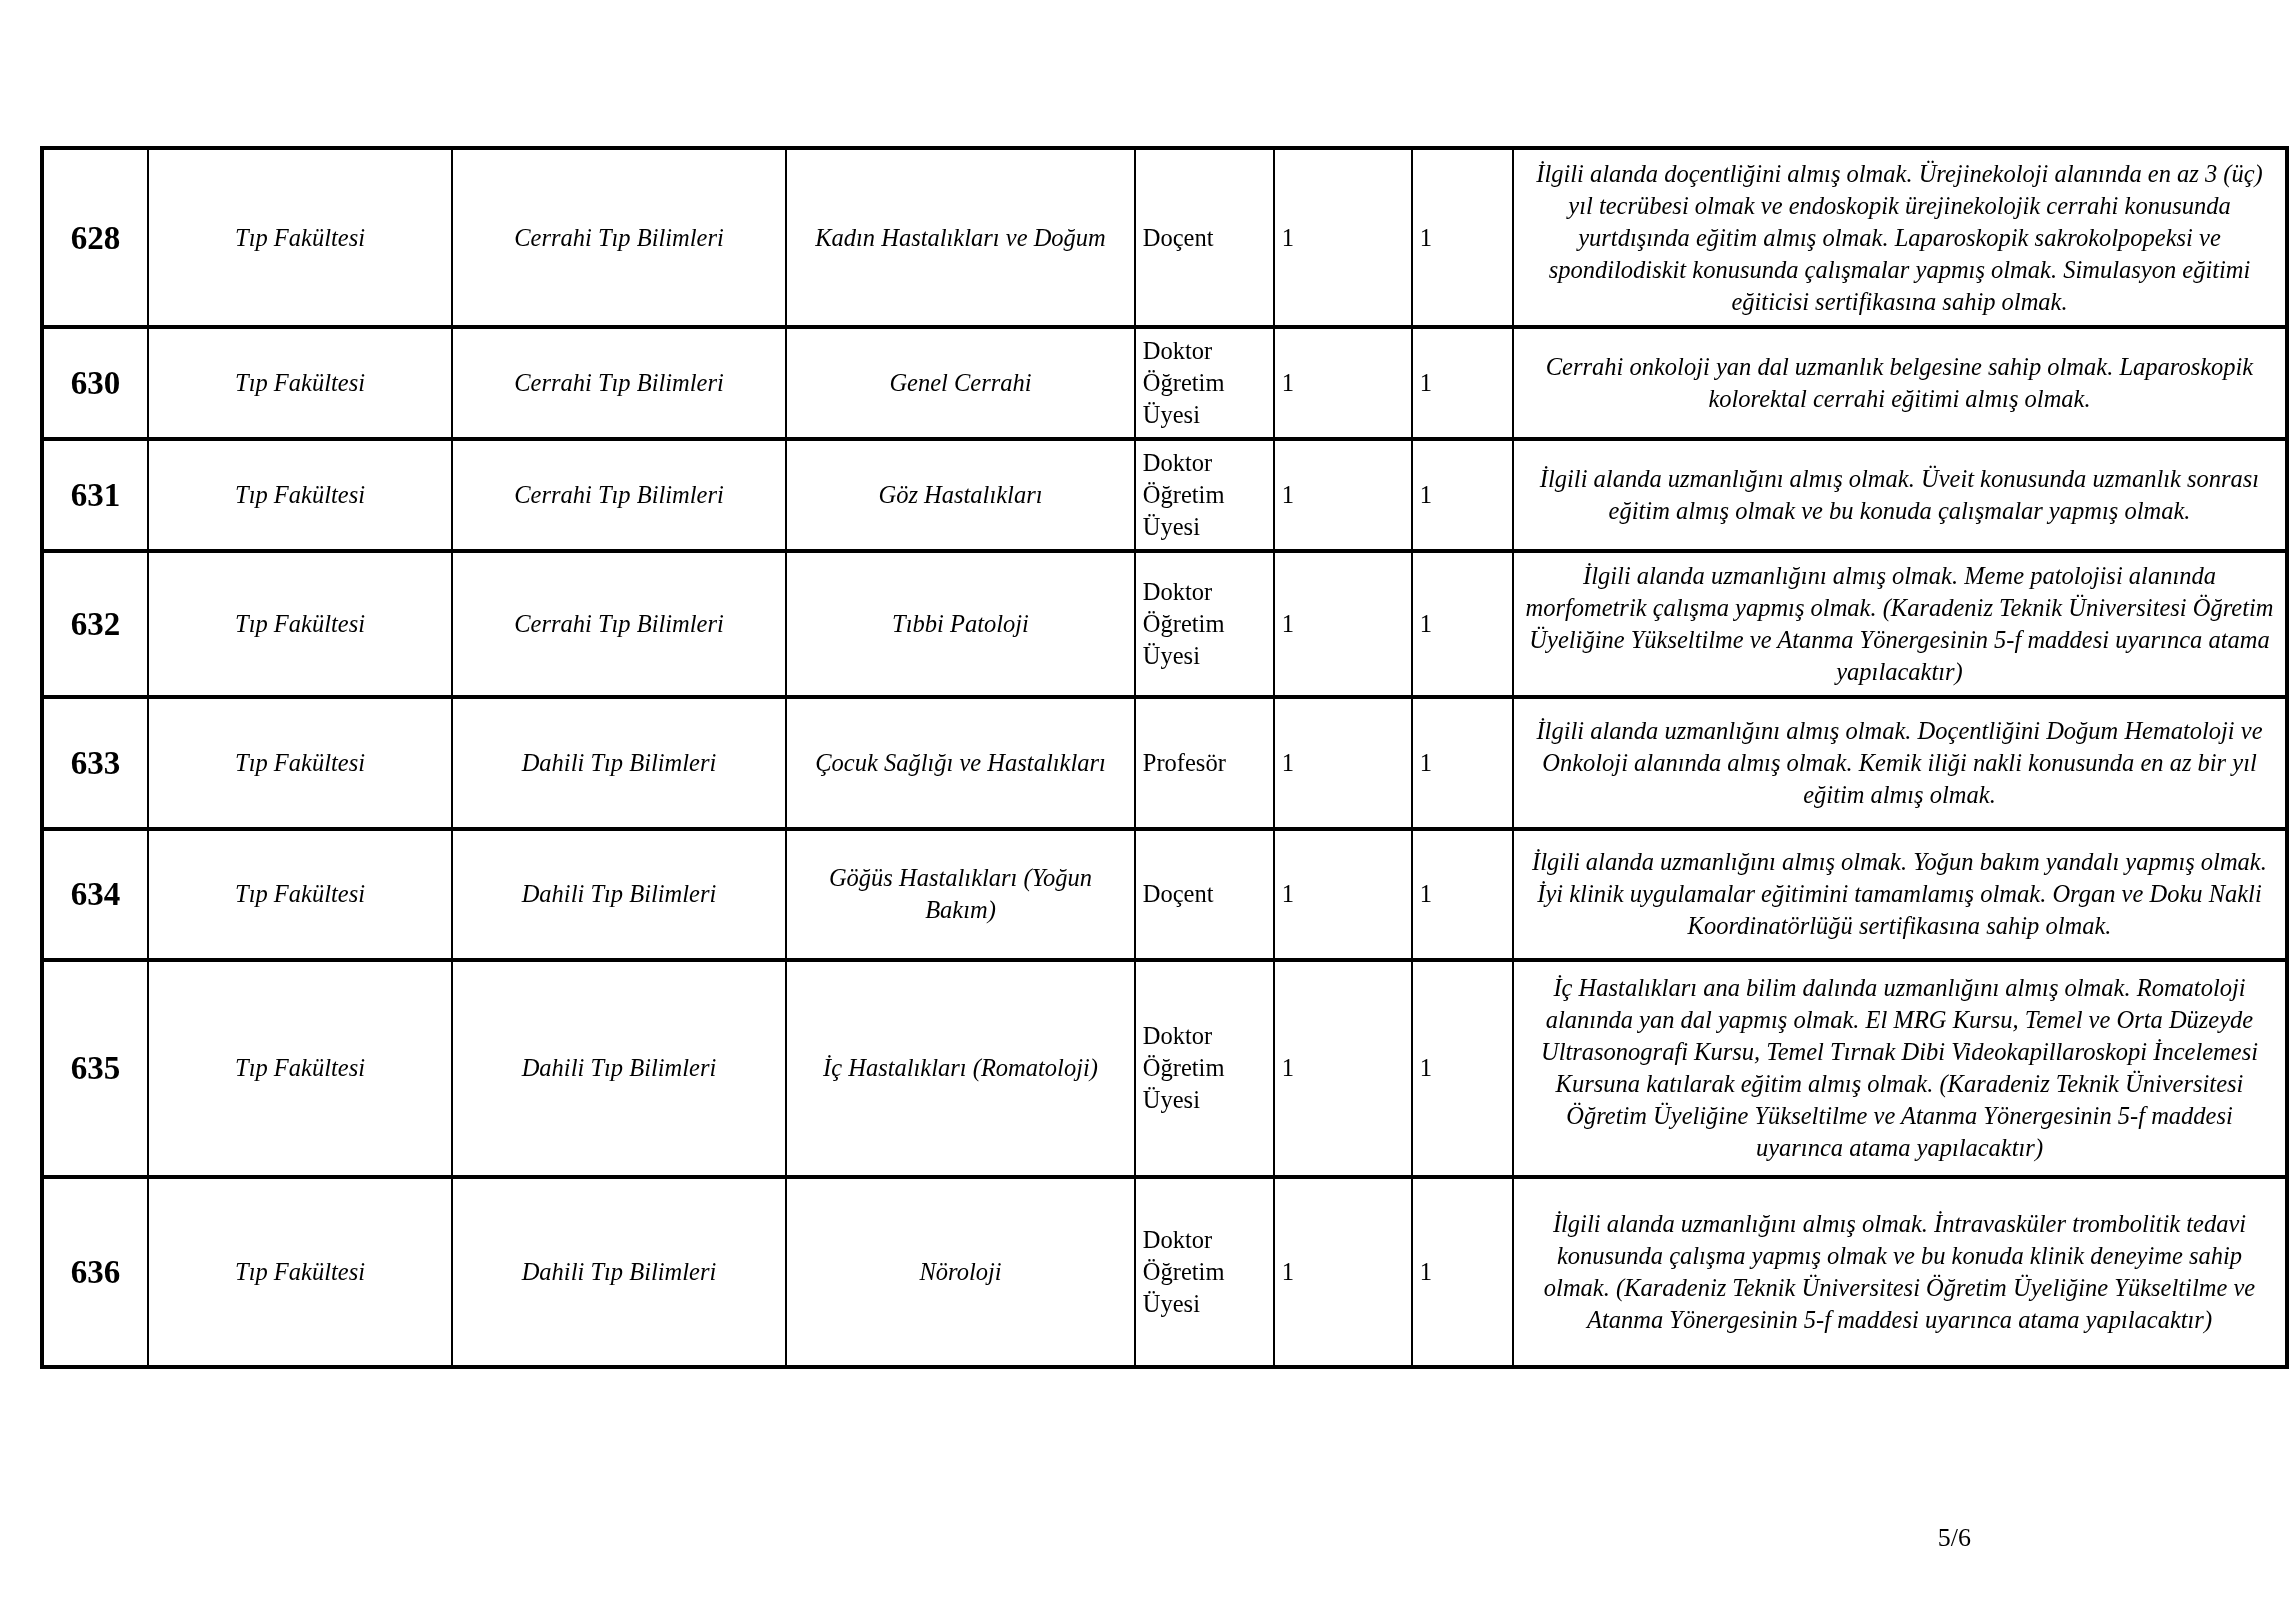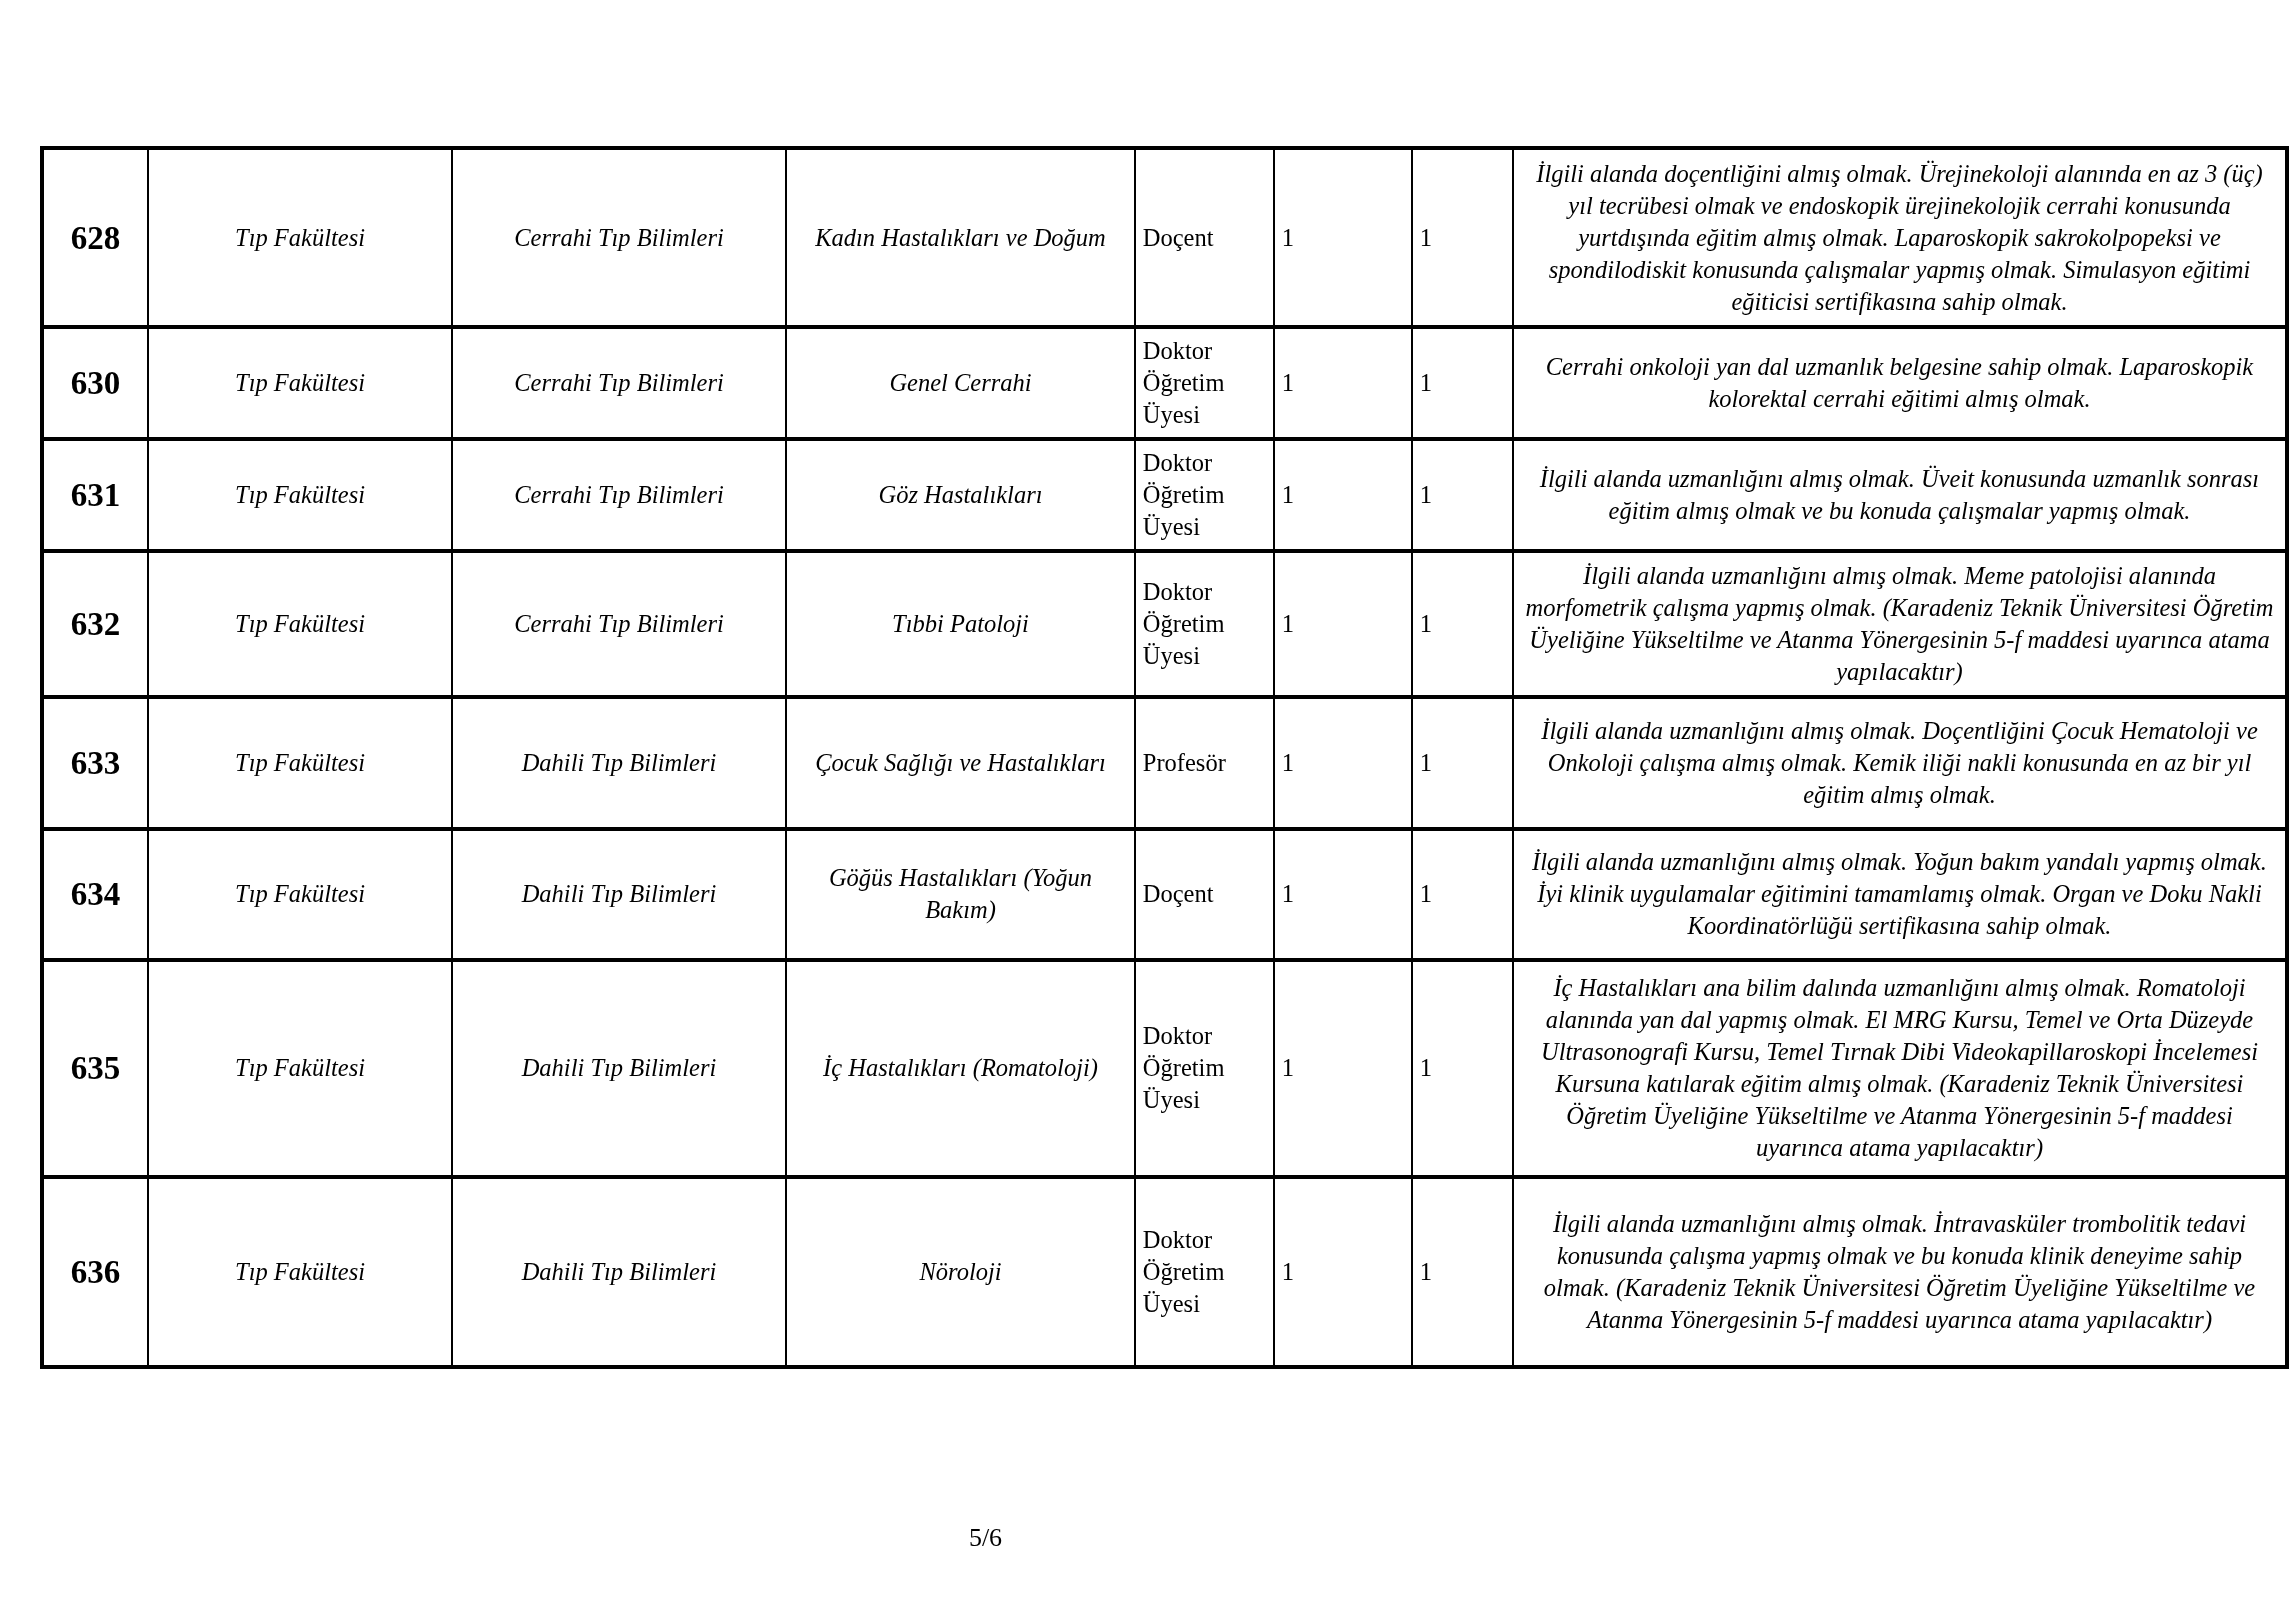--- a/index.html
+++ b/index.html
@@ -57,21 +57,21 @@
   tr.r4 { height: 135px; }
   tr.r5 { height: 132px; }
   tr.r6 { height: 131px; }
   tr.r7 { height: 217px; }
   tr.r8 { height: 190px; }
   .page-footer {
     position: absolute;
     left: 0;
     top: 1522px;
     width: 1971px;
-    text-align: center;
+    text-align: right;
     font-size: 26px;
     line-height: 32px;
   }
 </style>
 </head>
 <body>
 
 <table class="doc-table">
   <colgroup>
     <col style="width:106px">
@@ -125,21 +125,21 @@
       <td class="c-desc">İlgili alanda uzmanlığını almış olmak. Meme patolojisi alanında morfometrik çalışma yapmış olmak. (Karadeniz Teknik Üniversitesi Öğretim Üyeliğine Yükseltilme ve Atanma Yönergesinin 5-f maddesi uyarınca atama yapılacaktır)</td>
     </tr>
     <tr class="r5">
       <td class="c-num">633</td>
       <td class="c-faculty">Tıp Fakültesi</td>
       <td class="c-dept">Dahili Tıp Bilimleri</td>
       <td class="c-prog">Çocuk Sağlığı ve Hastalıkları</td>
       <td class="c-title">Profesör</td>
       <td class="c-cnt">1</td>
       <td class="c-cnt">1</td>
-      <td class="c-desc">İlgili alanda uzmanlığını almış olmak. Doçentliğini Çocuk Hematoloji ve Onkoloji çalışma almış olmak. Kemik iliği nakli konusunda en az bir yıl eğitim almış olmak.</td>
+      <td class="c-desc">İlgili alanda uzmanlığını almış olmak. Doçentliğini Doğum Hematoloji ve Onkoloji alanında almış olmak. Kemik iliği nakli konusunda en az bir yıl eğitim almış olmak.</td>
     </tr>
     <tr class="r6">
       <td class="c-num">634</td>
       <td class="c-faculty">Tıp Fakültesi</td>
       <td class="c-dept">Dahili Tıp Bilimleri</td>
       <td class="c-prog">Göğüs Hastalıkları (Yoğun Bakım)</td>
       <td class="c-title">Doçent</td>
       <td class="c-cnt">1</td>
       <td class="c-cnt">1</td>
       <td class="c-desc">İlgili alanda uzmanlığını almış olmak. Yoğun bakım yandalı yapmış olmak. İyi klinik uygulamalar eğitimini tamamlamış olmak. Organ ve Doku Nakli Koordinatörlüğü sertifikasına sahip olmak.</td>

